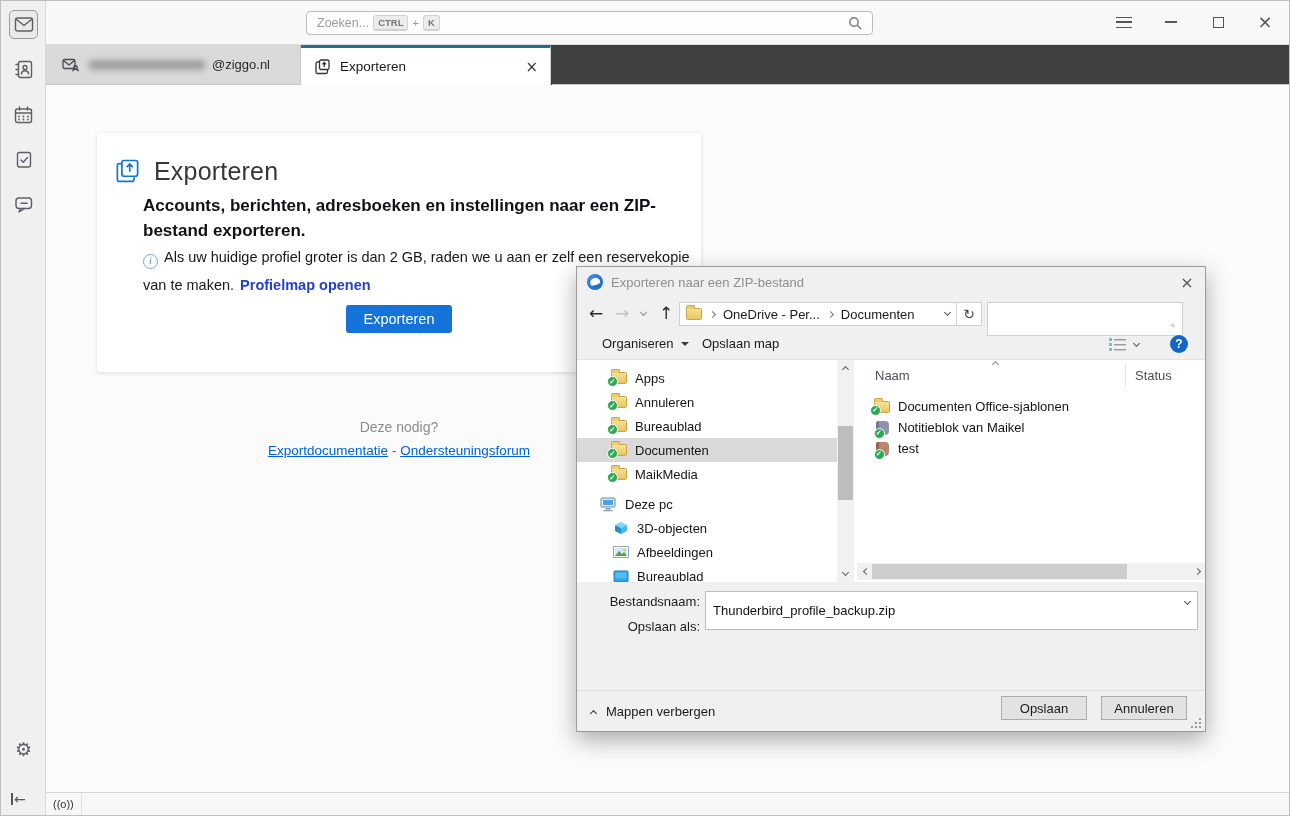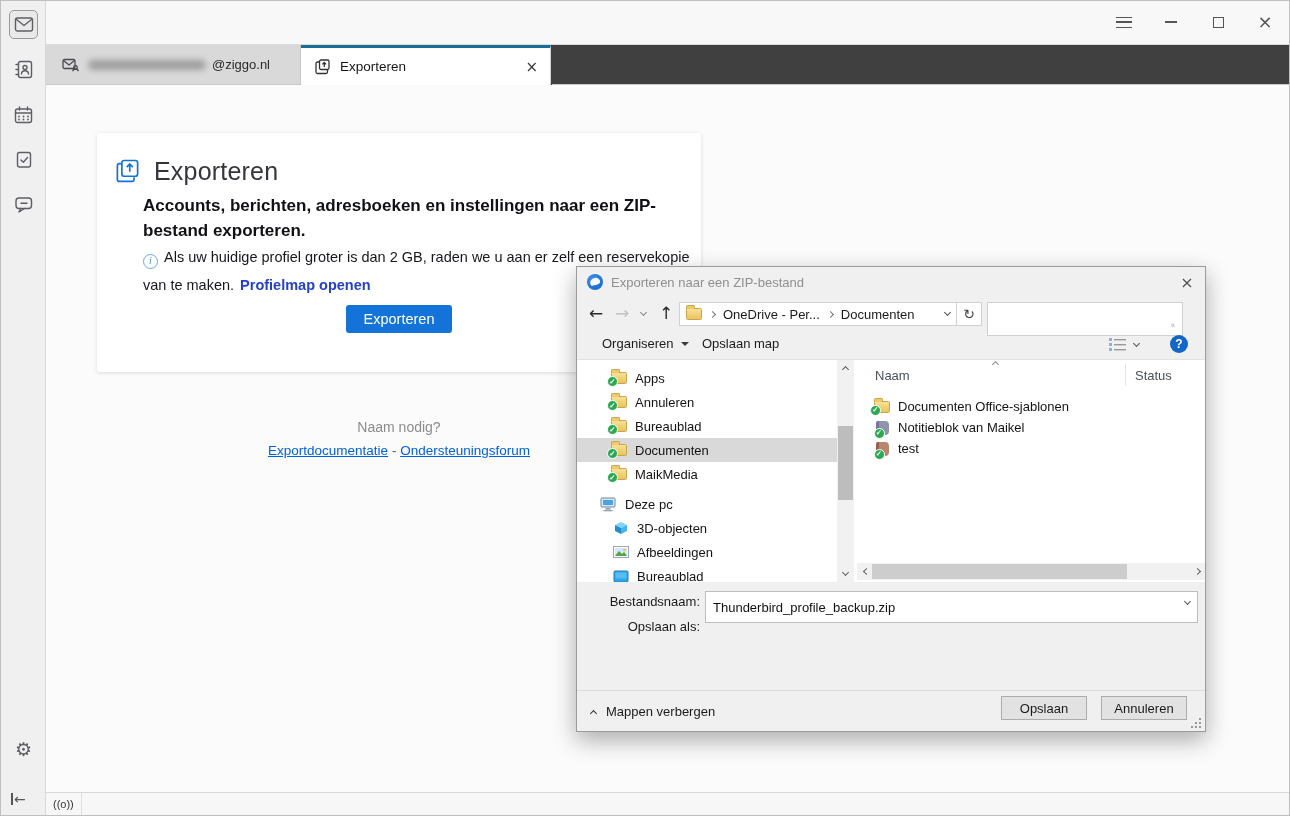--- a/index.html
+++ b/index.html
@@ -117,21 +117,21 @@
   .nbicon{position:relative;width:13px;height:14px;border-radius:2px 4px 4px 2px;flex:none;}
   .nb-gray{background:#9193ac;border-left:3px solid #73759a;}
   .nb-brown{background:#b9856f;border-left:3px solid #97604c;}
 
   #hscroll{position:absolute;left:280px;top:203px;width:350px;height:17px;background:#f1f1f1;}
   #hscroll .arr{position:absolute;top:0;width:16px;height:17px;display:flex;align-items:center;justify-content:center;}
   #h-thumb{position:absolute;left:15px;top:1px;width:255px;height:15px;background:#cdcdcd;}
 
   #fields{position:absolute;left:0;top:315px;right:0;height:108px;}
   .flabel{position:absolute;left:10px;width:113px;text-align:right;color:#1b1b1b;}
-  #filename-box{position:absolute;left:128px;top:9px;width:493px;height:32px;}
+  #filename-box{position:absolute;left:128px;top:9px;width:493px;height:39px;}
   #filename-box input{width:100%;height:100%;border:1px solid #bdbdbd;padding:0 24px 0 7px;font-size:13px;font-family:"Liberation Sans",sans-serif;color:#111;}
   .combo-arrow{position:absolute;right:8px;top:8px;border-color:#555;}
   #saveas-box{position:absolute;left:128px;top:34px;width:493px;height:22px;background:#e9e9e9;border:1px solid #c0c0c0;display:flex;align-items:center;padding:0 24px 0 7px;color:#222;}
 
   #dlg-footer{position:absolute;left:0;top:423px;right:0;height:42px;border-top:1px solid #dcdcdc;}
   #hide-folders{position:absolute;left:14px;top:13px;display:flex;align-items:center;color:#1b1b1b;}
   #hide-folders .chev{border-color:#333;margin-right:10px;margin-top:3px;}
   .dlg-btn{position:absolute;top:5px;width:86px;height:24px;background:#e2e2e2;border:1px solid #acacac;font-size:13px;font-family:"Liberation Sans",sans-serif;color:#1b1b1b;display:flex;align-items:center;justify-content:center;}
   #btn-save{left:424px;}
   #btn-cancel{left:524px;}
@@ -182,20 +182,30 @@
     <div class="space-btn" style="top:733px;">
       <span class="glyph" style="font-size:19px;">⚙</span>
     </div>
     <div id="collapse-btn">
       <span class="vbar"></span>
         <span>←</span>
     </div>
   </div>
 
   <div id="topbar">
+    <div id="searchbar">
+      <span class="ph">Zoeken...</span>
+      <kbd>CTRL</kbd>
+      <span class="plus">+</span>
+      <kbd>K</kbd>
+      <svg class="mag" width="14" height="14" viewBox="0 0 14 14" fill="none" stroke="#7a7a7a" stroke-width="1.4">
+          <circle cx="6" cy="6" r="4.2"></circle>
+          <path d="M9.2 9.2 L13 13"></path>
+        </svg>
+    </div>
     <div id="wincontrols">
       <div class="winbtn">
           <span class="hamb"></span>
         </div>
       <div class="winbtn">
           <span class="minim"></span>
         </div>
       <div class="winbtn">
           <span class="maxim"></span>
         </div>
@@ -240,21 +250,21 @@
       </div>
       <p class="x-sub">Accounts, berichten, adresboeken en instellingen naar een ZIP-bestand exporteren.</p>
       <p class="x-note">
         <span class="info-i">i</span><span>Als uw huidige profiel groter is dan 2 GB, raden we u aan er zelf een reservekopie van te maken.</span><a class="profile-link" href="#">Profielmap openen</a>
       </p>
       <div class="x-btnrow">
         <button class="blue-btn">Exporteren</button>
       </div>
     </div>
     <div id="help">
-      <div class="hq">Naam nodig?</div>
+      <div class="hq">Deze nodig?</div>
       <div class="hlinks">
         <a href="#">Exportdocumentatie</a>
         <span>-</span>
         <a href="#">Ondersteuningsforum</a>
       </div>
     </div>
   </div>
 
   <div id="statusbar">
     <div id="status-broadcast">

